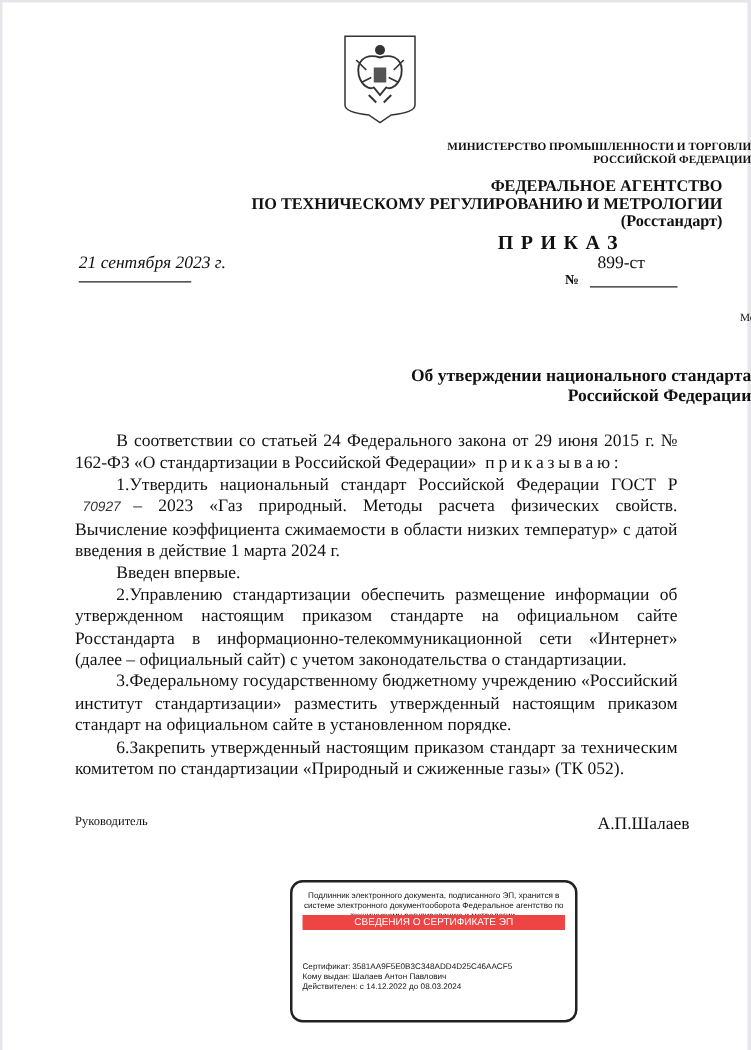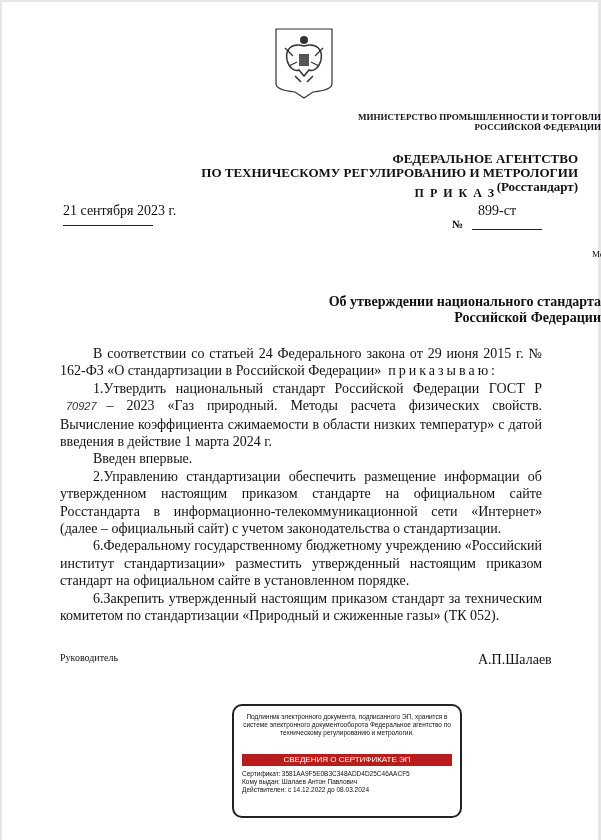--- a/index.html
+++ b/index.html
@@ -2,39 +2,39 @@
 <html><head>
 <meta charset="utf-8">
 <style>
   html, body { margin:0; padding:0; }
   body { width:601px; height:840px; background:#e6e6ea; position:relative; overflow:hidden; font-family:"Liberation Serif", serif; color:#111; }
   .page { position:absolute; left:2px; top:2px; width:596px; height:838px; background:#fff; }
   .abs { position:absolute; }
   .center { text-align:right; }
   .emblem { left:273px; top:26px; width:62px; height:74px; }
   .ministry { left:0; width:601px; top:112px; font-size:9px; font-weight:bold; line-height:10px; letter-spacing:0; }
-  .agency { left:0; width:578px; top:152px; font-size:13px; font-weight:bold; line-height:14px; }
-  .order-title { left:0; width:500px; top:186px; font-size:12px; font-weight:bold; letter-spacing:6px; }
-  .date { left:63px; top:203px; font-size:14px; }
+  .agency { left:0; width:578px; top:142px; font-size:13px; font-weight:bold; line-height:14px; }
+  .order-title { left:0; width:500px; top:186px; font-size:16px; font-weight:bold; letter-spacing:6px; }
+  .date { left:63px; top:203px; font-size:14px;font-style:italic; }
   .date-line { left:63px; top:225px; width:90px; border-top:1px solid #222; }
   .num { left:478px; top:203px; font-size:14px;font-family:Liberation Serif, serif; }
   .num-sign { left:452px; top:218px; font-size:11px; font-weight:bold; }
   .num-line { left:472px; top:229px; width:70px; border-top:1px solid #222; }
   .city { left:0; width:601px; top:249px; font-size:9px; font-weight:normal;padding-left:20px; }
   .subject { left:0; width:601px; top:294px; font-size:14px; font-weight:bold; line-height:16px; }
   .body { left:60px; top:345px; width:482px; font-size:14px; line-height:17.4px; }
   .body p { margin:0; text-align:justify; text-align-last:left; }
   .body .ind { text-indent:33px; }
   .gost-num { font-family:"Liberation Sans", sans-serif; font-style:italic; font-size:11px; color:#333; padding:0 10px 0 6px; }
   .spaced { letter-spacing:3px; }
   .signer-title { left:60px; top:652px; font-size:10px; }
   .signer-name { left:478px; top:652px; font-size:14px; }
   .stamp { left:232px; top:704px; width:226px; height:110px; border:2px solid #222; border-radius:10px; font-family:"Liberation Sans", sans-serif; }
   .stamp-text { position:absolute; left:6px; right:6px; top:7px; font-size:6.5px; line-height:7.8px; text-align:center; }
-  .stamp-bar { position:absolute; left:8px; right:8px; top:48px; height:12px; background:#b91c1c; color:#fff; font-size:8px; line-height:12px; text-align:center; }
+  .stamp-bar { position:absolute; left:8px; right:8px; top:26px; height:12px; background:#ef4444; color:#fff; font-size:8px; line-height:12px; text-align:center; }
   .stamp-info { position:absolute; left:8px; top:64px; font-size:6.5px; line-height:8px; }
   .stamp-info .k { display:inline-block; width:38px; }
 </style>
 </head>
 <body>
 
 <div class="page"></div>
 
 <svg class="abs emblem" viewBox="0 0 62 74">
   <path d="M3 3 H59 V58 Q59 64 40 66 L31 72 L22 66 Q3 64 3 58 Z" fill="none" stroke="#333" stroke-width="1.2"></path>
@@ -70,21 +70,21 @@
 <div class="abs subject center">
   <div>Об утверждении национального стандарта</div>
   <div>Российской Федерации</div>
 </div>
 
 <div class="abs body">
   <p class="ind"><span>В соответствии со статьей 24 Федерального закона от 29 июня 2015 г. № 162-ФЗ «О стандартизации в Российской Федерации»</span>&nbsp; <span class="spaced">приказываю:</span></p>
   <p class="ind"><span>1.Утвердить национальный стандарт Российской Федерации ГОСТ Р</span> <span class="gost-num">70927</span><span>– 2023 «Газ природный. Методы расчета физических свойств. Вычисление коэффициента сжимаемости в области низких температур» с датой введения в действие 1 марта 2024 г.</span></p>
   <p class="ind">Введен впервые.</p>
   <p class="ind">2.Управлению стандартизации обеспечить размещение информации об утвержденном настоящим приказом стандарте на официальном сайте Росстандарта в информационно-телекоммуникационной сети «Интернет» (далее – официальный сайт) с учетом законодательства о стандартизации.</p>
-  <p class="ind">6.Федеральному государственному бюджетному учреждению «Российский институт стандартизации» разместить утвержденный настоящим приказом стандарт на официальном сайте в установленном порядке.</p>
+  <p class="ind">3.Федеральному государственному бюджетному учреждению «Российский институт стандартизации» разместить утвержденный настоящим приказом стандарт на официальном сайте в установленном порядке.</p>
   <p class="ind">6.Закрепить утвержденный настоящим приказом стандарт за техническим комитетом по стандартизации «Природный и сжиженные газы» (ТК 052).</p>
 </div>
 
 <div class="abs signer-title">Руководитель</div>
 <div class="abs signer-name">А.П.Шалаев</div>
 
 <div class="abs stamp">
   <div class="stamp-text">Подлинник электронного документа, подписанного ЭП, хранится в системе электронного документооборота Федеральное агентство по техническому регулированию и метрологии.</div>
   <div class="stamp-bar">СВЕДЕНИЯ О СЕРТИФИКАТЕ ЭП</div>
   <div class="stamp-info">

